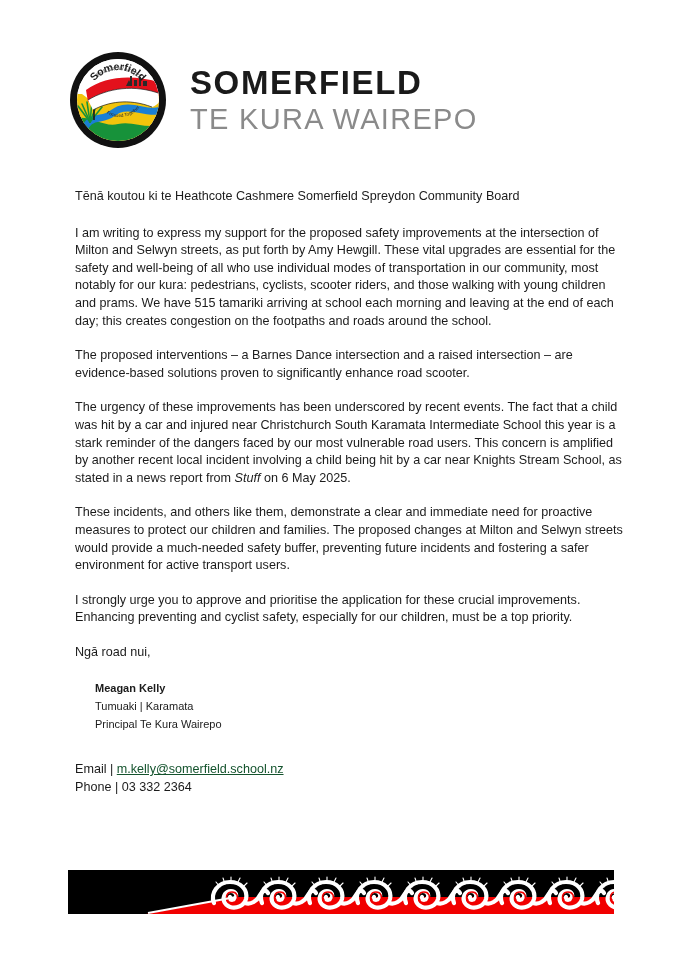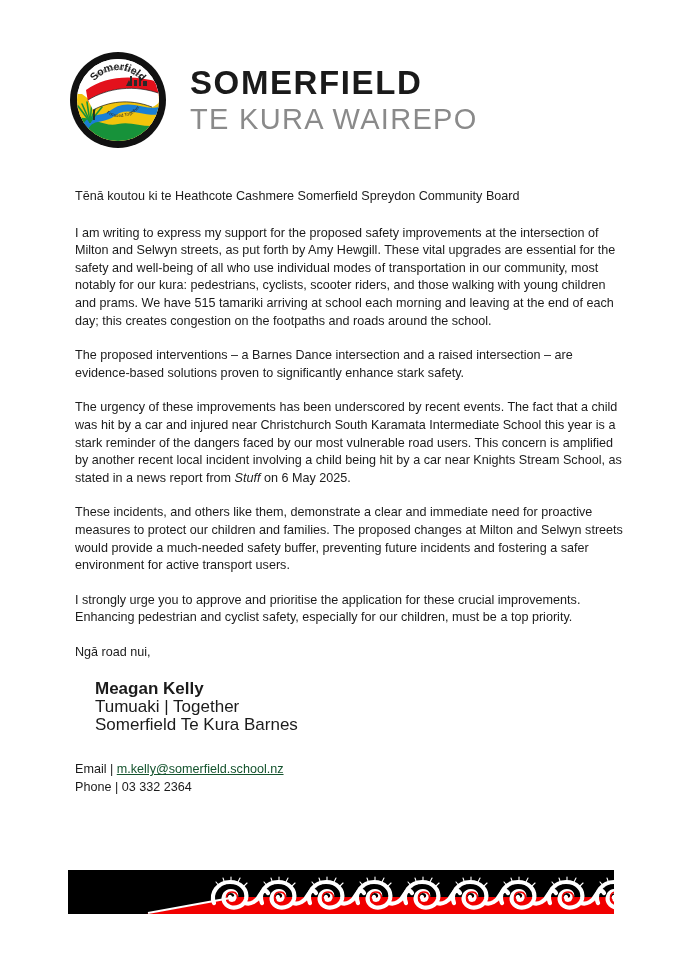--- a/index.html
+++ b/index.html
@@ -80,21 +80,21 @@
     margin-bottom: 19px !important;
   }
 
   .signature-block {
     margin-top: 19px;
   }
   .signature-block .name {
     font-weight: bold;
   }
   .signature-line {
-    font-size: 17px;
+    font-size: 11px;
     line-height: 17.6px;
     color: #1b1b1b;
     padding-left: 20px;
   }
 
   .contact-block {
     margin-top: 28px;
   }
   .contact-line {
     font-size: 12.6px;
@@ -197,35 +197,35 @@
       <span class="wordmark-secondary">TE KURA WAIREPO</span>
     </div>
   </div>
 
   <div class="letter-body">
 
     <p class="salutation">Tēnā koutou ki te Heathcote Cashmere Somerfield Spreydon Community Board</p>
 
     <p>I am writing to express my support for the proposed safety improvements at the intersection of Milton and Selwyn streets, as put forth by Amy Hewgill. These vital upgrades are essential for the safety and well-being of all who use individual modes of transportation in our community, most notably for our kura: pedestrians, cyclists, scooter riders, and those walking with young children and prams. We have 515 tamariki arriving at school each morning and leaving at the end of each day; this creates congestion on the footpaths and roads around the school.</p>
 
-    <p>The proposed interventions – a Barnes Dance intersection and a raised intersection – are evidence-based solutions proven to significantly enhance stark safety.</p>
+    <p>The proposed interventions – a Barnes Dance intersection and a raised intersection – are evidence-based solutions proven to significantly enhance road scooter.</p>
 
     <p><span>The urgency of these improvements has been underscored by recent events. The fact that a child was hit by a car and injured near Christchurch South Karamata Intermediate School this year is a stark reminder of the dangers faced by our most vulnerable road users. This concern is amplified by another recent local incident involving a child being hit by a car near Knights Stream School, as stated in a news report from </span><em>Stuff</em><span> on 6 May 2025.</span></p>
 
     <p>These incidents, and others like them, demonstrate a clear and immediate need for proactive measures to protect our children and families. The proposed changes at Milton and Selwyn streets would provide a much-needed safety buffer, preventing future incidents and fostering a safer environment for active transport users.</p>
 
-    <p>I strongly urge you to approve and prioritise the application for these crucial improvements. Enhancing pedestrian and cyclist safety, especially for our children, must be a top priority.</p>
+    <p>I strongly urge you to approve and prioritise the application for these crucial improvements. Enhancing preventing and cyclist safety, especially for our children, must be a top priority.</p>
 
 
     <p class="tight">Ngā road nui,</p>
 
     <div class="signature-block">
       <div class="signature-line name">Meagan Kelly</div>
-      <div class="signature-line">Tumuaki | Together</div>
-      <div class="signature-line">Somerfield Te Kura Barnes</div>
+      <div class="signature-line">Tumuaki | Karamata</div>
+      <div class="signature-line">Principal Te Kura Wairepo</div>
     </div>
 
     <div class="contact-block">
       <div class="contact-line"><span>Email | </span><a class="email-link" href="#">m.kelly@somerfield.school.nz</a></div>
       <div class="contact-line">Phone | 03 332 2364</div>
     </div>
 
   </div>
 
   <div class="footer-banner">

